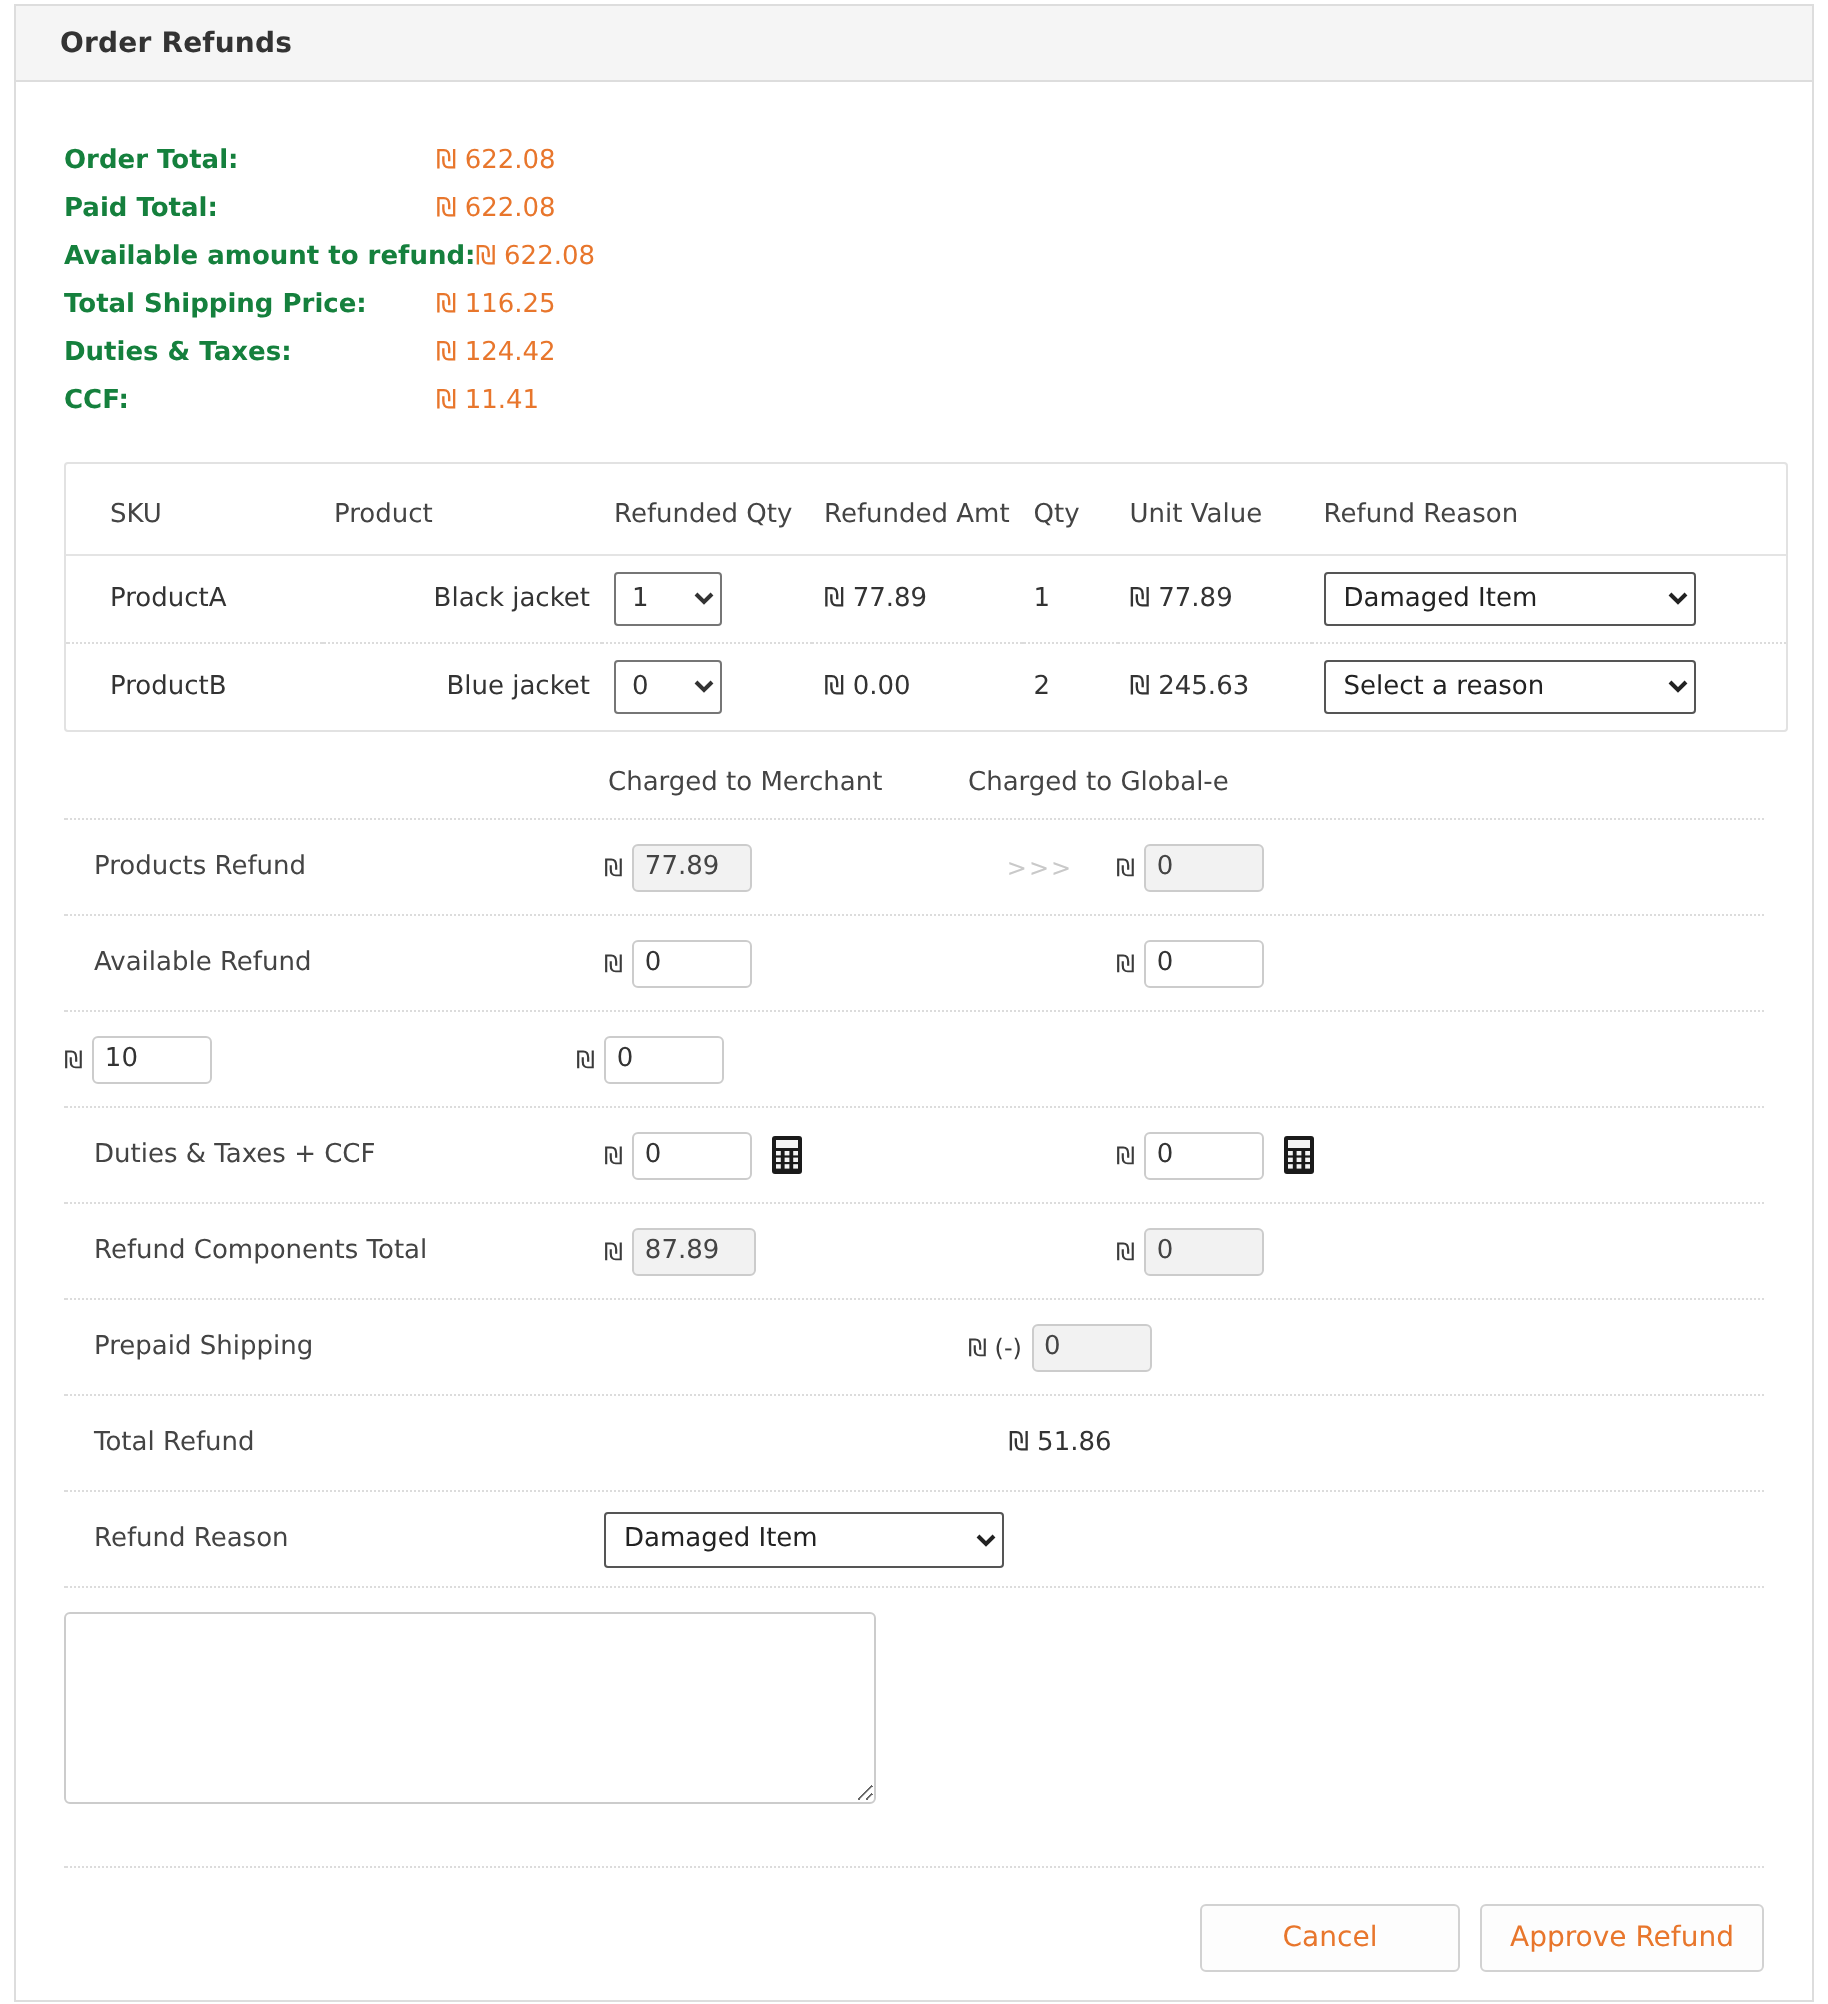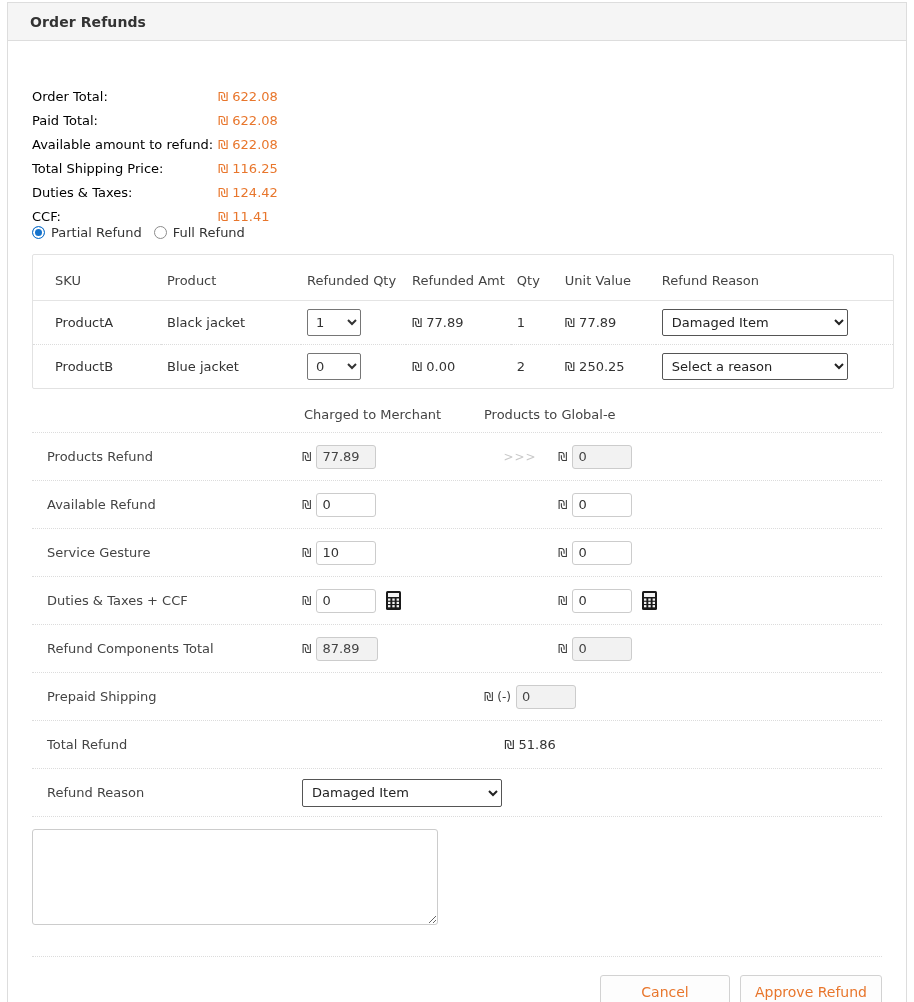--- a/index.html
+++ b/index.html
@@ -46,25 +46,24 @@
   
   .summary {
     padding: 32px 0 0 24px;
   }
   .summary-row {
     display: flex;
     align-items: baseline;
     height: 24px;
   }
   .summary-label {
-    font-weight: normal;
-    color: #000000;
+    font-weight: bold;
+    color: #15803d;
     font-size: 13px;
     min-width: 186px;
-    margin-top: 16px;
   }
   .summary-value {
     color: #e8762c;
     font-size: 13px;
     white-space: nowrap;
   }
   .cur { font-family: "DejaVu Sans", sans-serif; }
 
   
   .radio-line {
@@ -118,21 +117,21 @@
   }
   table.items td {
     padding: 8px 6px;
     border-bottom: 1px dotted #dcdcdc;
     color: #333;
     vertical-align: middle;
     height: 39px;
   }
   table.items tr:last-child td { border-bottom: none; }
   .col-sku   { width: 128px; padding-left: 22px !important; }
-  .col-prod  { width: 140px; }
+  .col-prod  { width: 140px; text-align: right; }
   .col-rqty  { width: 105px; }
   .col-ramt  { width: 102px; }
   .col-qty   { width: 48px; }
   .col-uval  { width: 97px; }
   .col-reason{ }
 
   select.qty-sel {
     width: 54px;
     height: 27px;
     font-size: 13px;
@@ -323,30 +322,20 @@
       </div>
       <div class="summary-row">
         <span class="summary-label">Duties &amp; Taxes:</span>
         <span class="summary-value">₪ 124.42</span>
       </div>
       <div class="summary-row">
         <span class="summary-label">CCF:</span>
         <span class="summary-value">₪ 11.41</span>
       </div>
 
-      <div class="radio-line">
-        <label>
-          <span class="radio-dot checked"></span>
-          <span>Partial Refund</span>
-        </label>
-        <label>
-          <span class="radio-dot"></span>
-          <span>Full Refund</span>
-        </label>
-      </div>
     </div>
 
     <div class="items-wrap">
       <table class="items">
         <thead>
           <tr>
             <th class="col-sku">SKU</th>
             <th class="col-prod">Product</th>
             <th class="col-rqty">Refunded Qty</th>
             <th class="col-ramt">Refunded Amt</th>
@@ -376,36 +365,36 @@
           <tr>
             <td class="col-sku">ProductB</td>
             <td class="col-prod">Blue jacket</td>
             <td class="col-rqty">
               <select class="qty-sel">
                 <option>0</option>
               </select>
             </td>
             <td class="col-ramt">₪ 0.00</td>
             <td class="col-qty">2</td>
-            <td class="col-uval">₪ 250.25</td>
+            <td class="col-uval">₪ 245.63</td>
             <td class="col-reason">
               <select class="reason-sel">
                 <option>Select a reason</option>
               </select>
             </td>
           </tr>
         </tbody>
       </table>
     </div>
 
     <div class="comp">
 
       <div class="comp-head">
         <div class="head-merchant">Charged to Merchant</div>
-        <div class="head-globale">Products to Global-e</div>
+        <div class="head-globale">Charged to Global-e</div>
       </div>
 
       <div class="comp-row">
         <div class="c-label">Products Refund</div>
         <div class="c-merchant">
           <span class="sym cur">₪</span>
           <input class="amt readonly" readonly="" value="77.89" style="">
         </div>
         <div class="c-arrow">&gt;&gt;&gt;</div>
         <div class="c-globale">
@@ -421,21 +410,20 @@
           <input class="amt" value="0" style="">
         </div>
         <div class="c-arrow"></div>
         <div class="c-globale">
           <span class="sym cur">₪</span>
           <input class="amt" value="0" style="">
         </div>
       </div>
 
       <div class="comp-row">
-        <div class="c-label">Service Gesture</div>
         <div class="c-merchant">
           <span class="sym cur">₪</span>
           <input class="amt" value="10" style="">
         </div>
         <div class="c-arrow"></div>
         <div class="c-globale">
           <span class="sym cur">₪</span>
           <input class="amt" value="0" style="">
         </div>
       </div>

